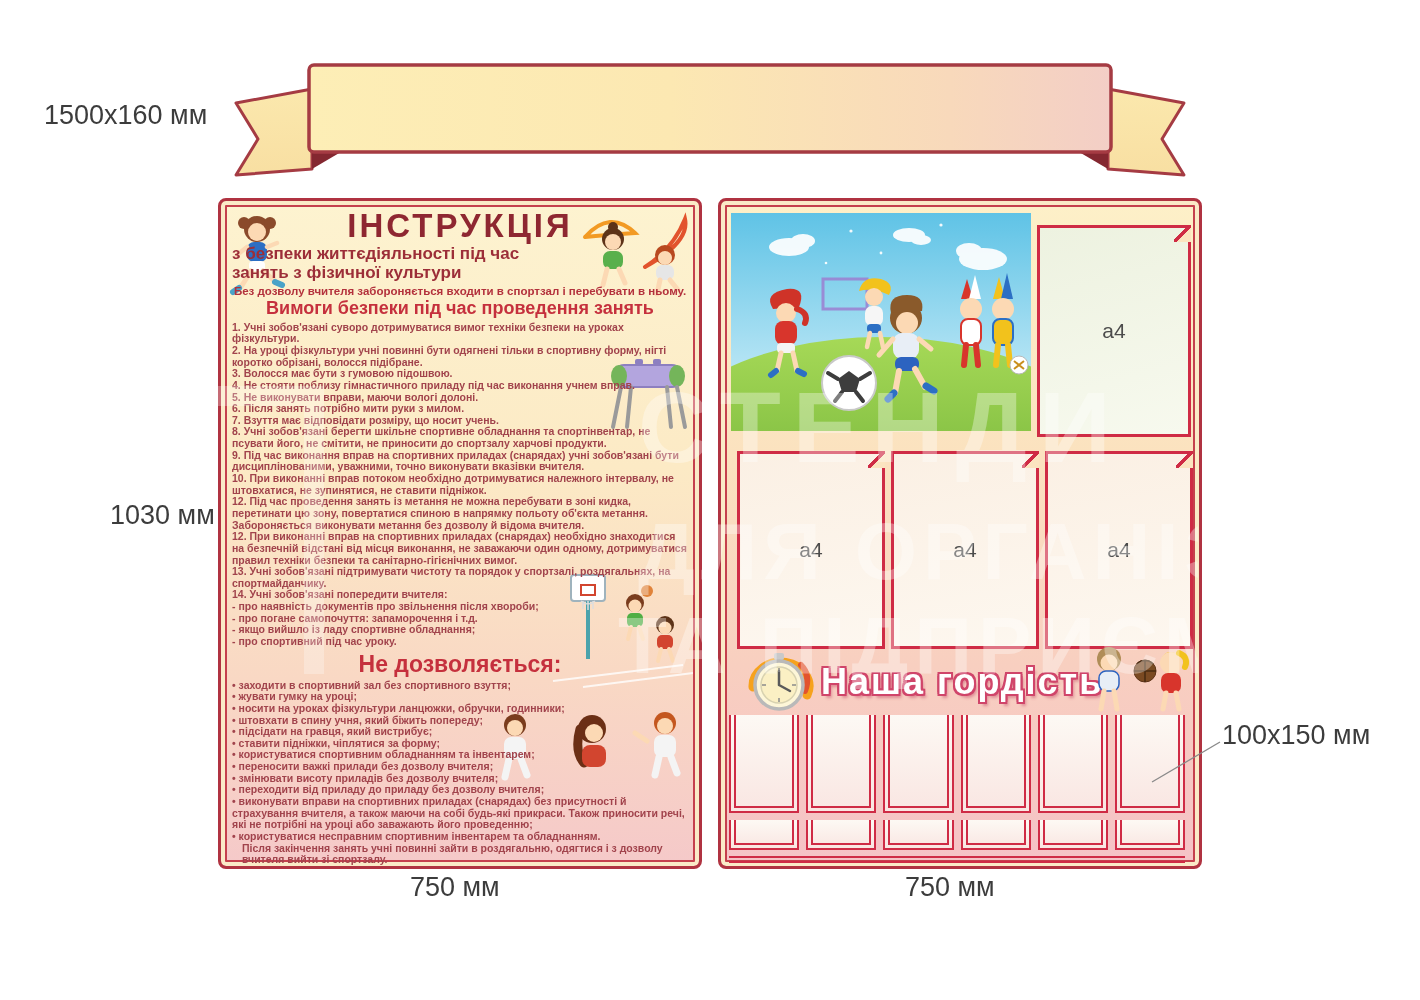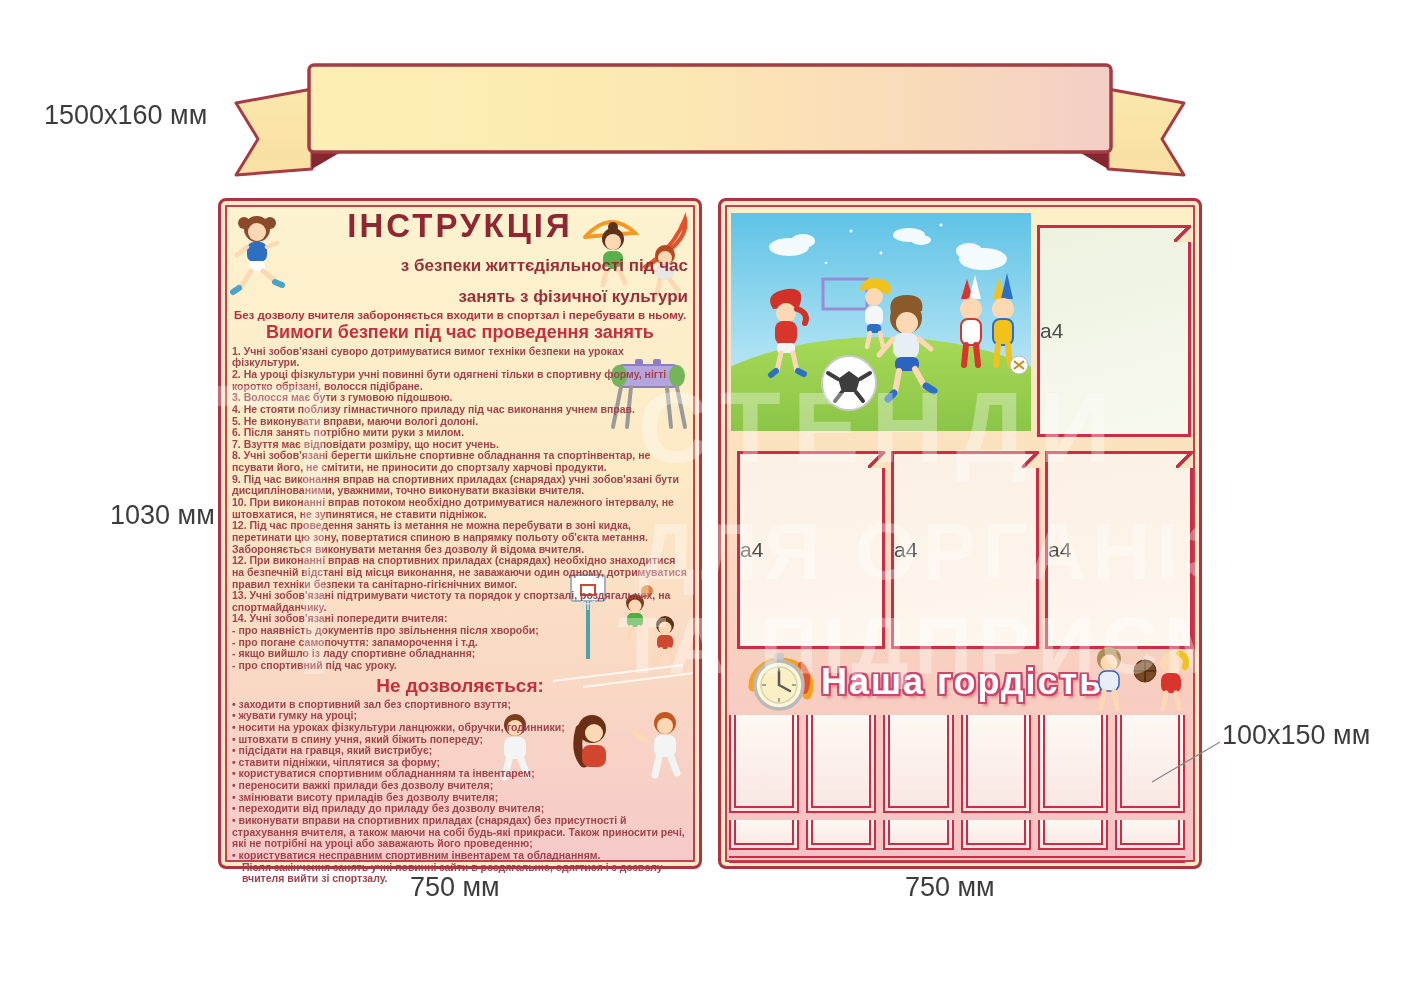--- a/index.html
+++ b/index.html
@@ -37,33 +37,33 @@
     position:absolute;top:198px;width:478px;height:665px;
     border:3px solid #b03341;border-radius:8px;
     box-shadow:inset 0 0 0 4px rgba(253,243,205,.95), inset 0 0 0 6px #c5404d;
   }
   .panel-left{left:218px;background:linear-gradient(180deg,#fdf3d0 0%,#fceac5 40%,#f9d8c4 72%,#f5c9c9 100%);}
   .panel-right{left:718px;background:linear-gradient(180deg,#fdf0c8 0%,#fbe2bf 38%,#f8cfc0 70%,#f5c2c6 100%);}
 
   
   .lp-content{position:absolute;inset:8px 11px 8px 11px;z-index:2;}
   .lp-title{text-align:center;color:#8e2731;font-weight:bold;font-size:33px;letter-spacing:3px;line-height:1.05;}
-  .lp-sub{text-align:right;color:#9c2e38;font-weight:bold;font-size:17px;line-height:1.12;margin-top:12px;}
+  .lp-sub{text-align:left;color:#9c2e38;font-weight:bold;font-size:17px;line-height:1.12;}
   .lp-notice{text-align:center;color:#b3313c;font-weight:bold;font-size:11.5px;margin-top:3px;}
   .lp-sec{text-align:center;color:#c5303d;font-weight:bold;font-size:18px;margin:1px 0 3px;}
   .lp-rules p,.lp-proh p{margin:0;color:#a1434c;font-weight:bold;font-size:10.5px;line-height:1.11;}
-  .lp-sec2{text-align:center;color:#c5303d;font-weight:bold;font-size:19px;margin:3px 0 2px;}
+  .lp-sec2{text-align:center;color:#c5303d;font-weight:bold;font-size:23px;margin:3px 0 2px;}
   .lp-closing{margin:0;color:#a1434c;font-weight:bold;font-size:10.5px;line-height:1.11;padding-left:10px;}
 
   .lp-ill{position:absolute;z-index:1;}
 
   
   .pocket{
     position:absolute;border:3px solid #cf2b45;
-    display:flex;align-items:center;
+    display:flex;align-items:center;justify-content:center;
     color:#4c4c4c;font-size:21px;
   }
   .pocket .fold{
     position:absolute;top:-3px;right:-3px;width:17px;height:17px;
     background:linear-gradient(135deg,rgba(0,0,0,0) 44%,#cf2b45 44%,#cf2b45 58%,#fbe4c0 58%);
   }
   .pocket-top{left:316px;top:24px;width:148px;height:206px;background:linear-gradient(165deg,#edf2e0,#f7f9ee);}
   .pocket-a1{left:16px; top:250px;width:142px;height:192px;background:linear-gradient(170deg,#fbf0e4,#fdf7ef);}
   .pocket-a2{left:170px;top:250px;width:142px;height:192px;background:linear-gradient(170deg,#fbf0e4,#fdf7ef);}
   .pocket-a3{left:324px;top:250px;width:142px;height:192px;background:linear-gradient(170deg,#fbf0e4,#fdf7ef);}

